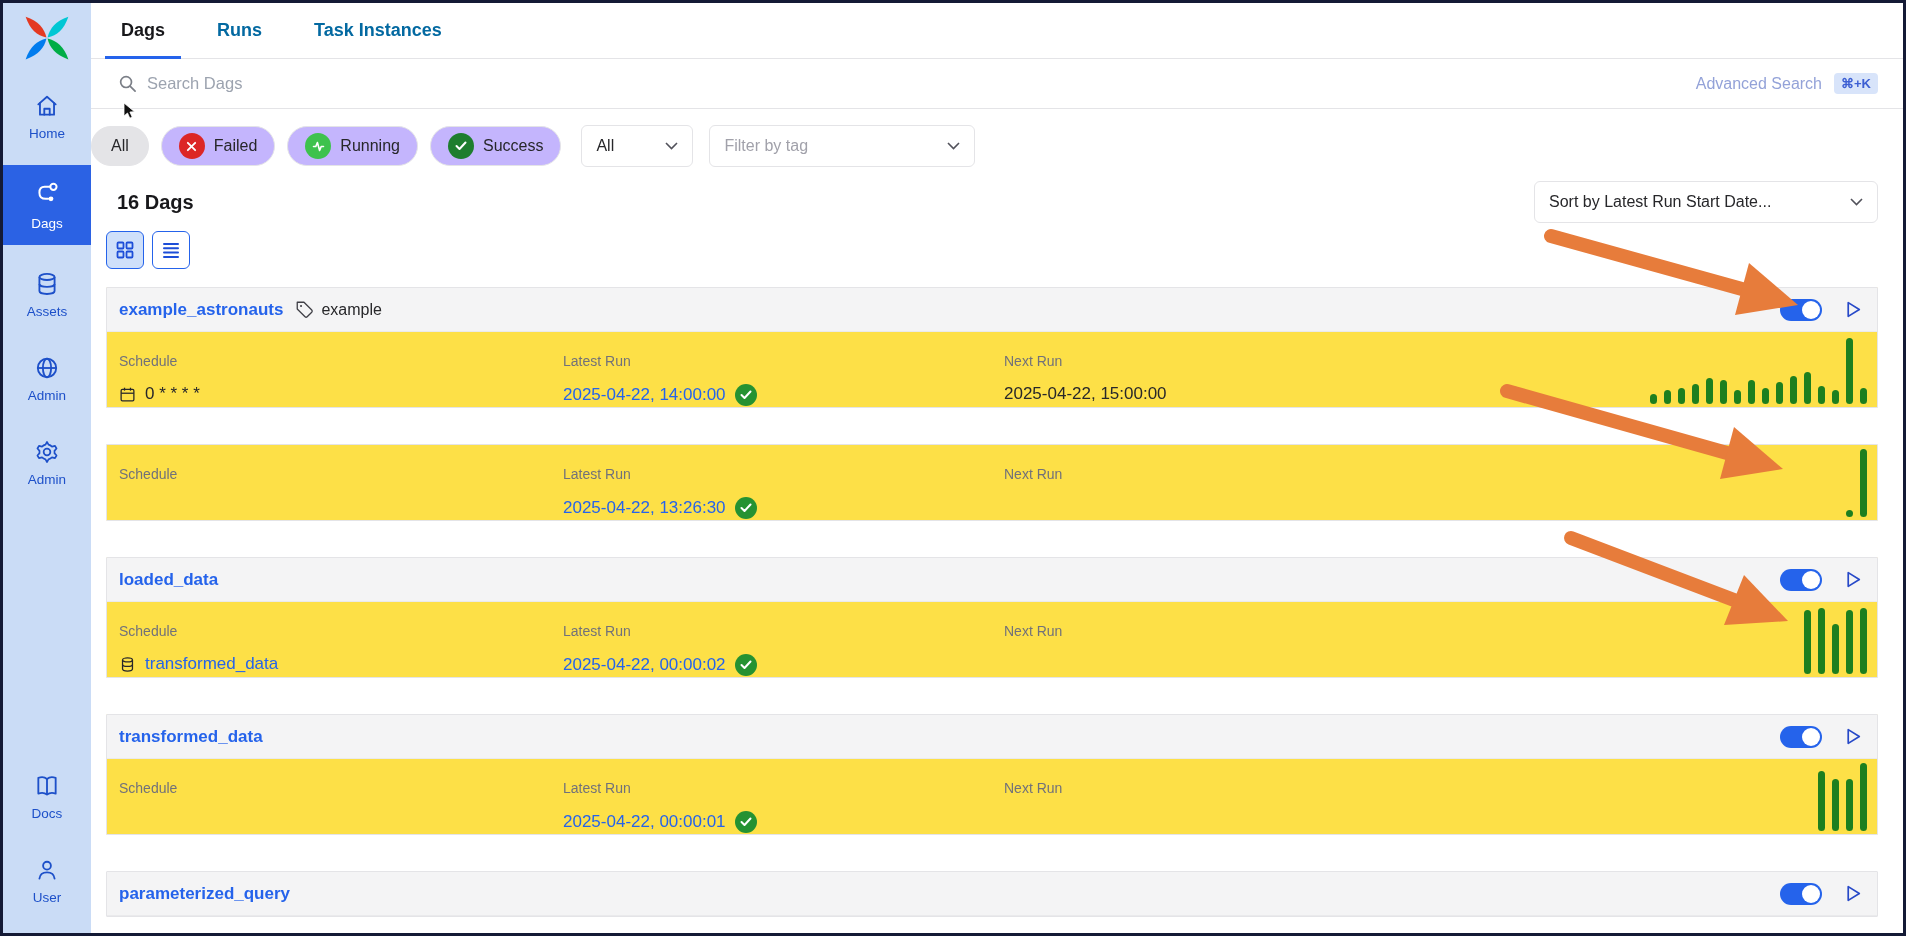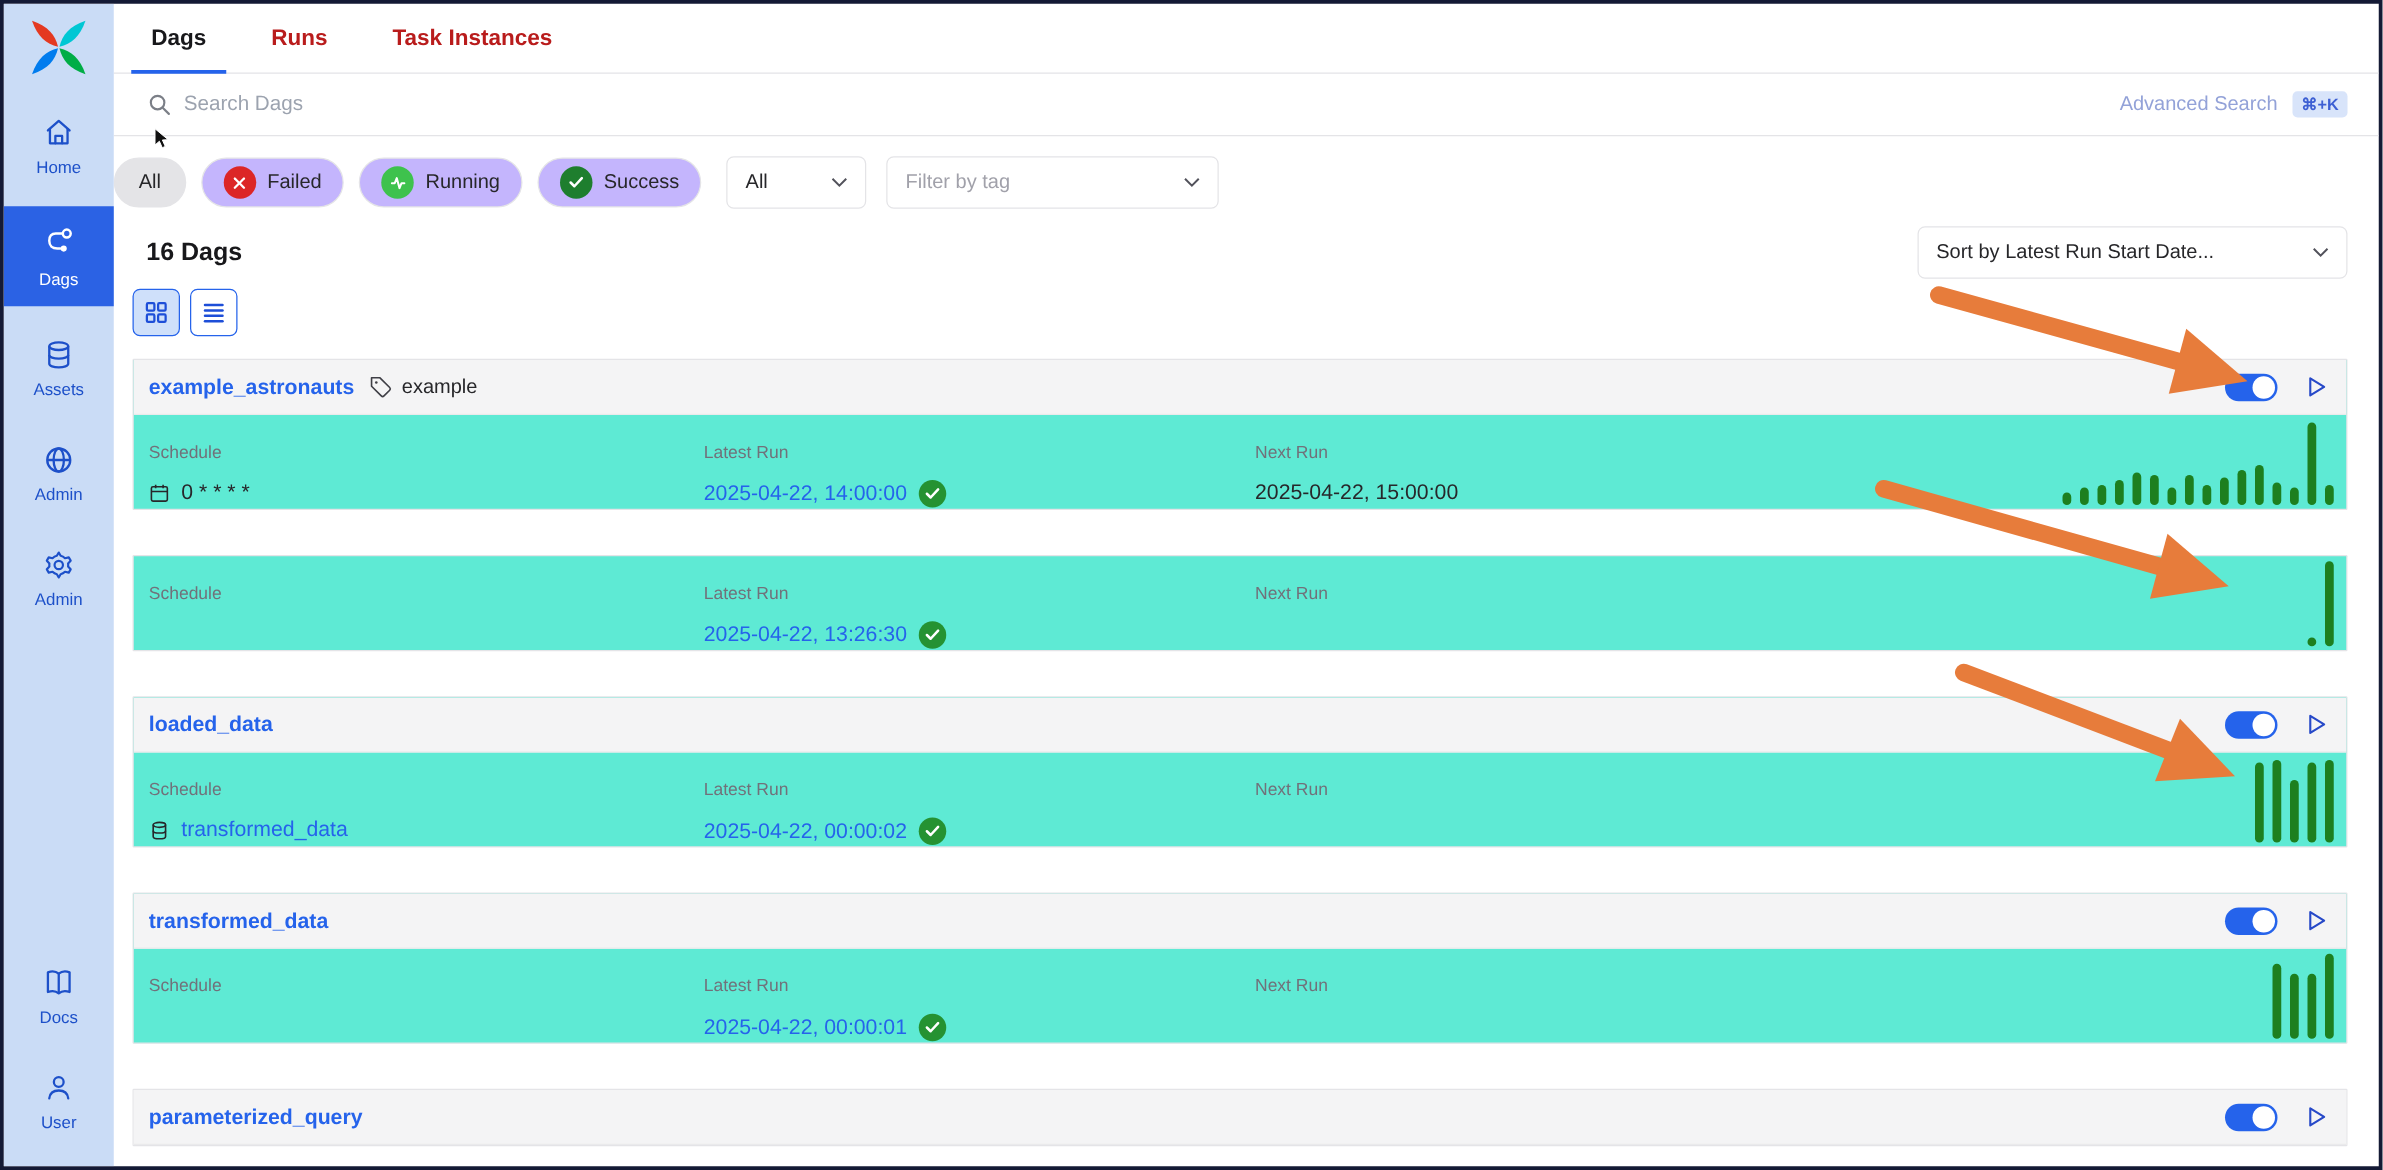--- a/index.html
+++ b/index.html
@@ -22,21 +22,21 @@
   .side-item {
     width:100%; padding:12px 0 10px; display:flex; flex-direction:column;
     align-items:center; gap:7px; color:#1d50c9; font-size:13.5px; font-weight:500;
     margin-bottom:14px; cursor:pointer;
   }
   .side-item.active { background:#2b62e4; color:#ffffff; padding:16px 0 14px; }
   .side-spacer { flex:1; }
   
   .main { margin-left:88px; height:100%; position:relative; }
   .tabbar { height:56px; border-bottom:1px solid #e4e4e7; display:flex; align-items:stretch; padding-left:14px; }
-  .tab { position:relative; font-size:18px; font-weight:700; color:#b91c1c;
+  .tab { position:relative; font-size:18px; font-weight:700; color:#0369a1;
          padding:17px 16px 0; margin-right:20px; cursor:pointer; }
   .tab.active { color:#18181b; }
   .tab.active::after { content:""; position:absolute; left:0; right:0; bottom:-1px; height:3px; background:#2563eb; }
   .searchrow { height:50px; border-bottom:1px solid #e4e4e7; display:flex; align-items:center; padding:0 25px 0 27px; }
   .searchrow input { flex:1; border:none; outline:none; font-size:16.5px; margin-left:10px; color:#3f3f46;
                      font-family:"Liberation Sans", sans-serif; background:transparent; }
   .searchrow input::placeholder { color:#9ca3af; }
   .adv { color:#93a2d8; font-size:16px; margin-right:12px; cursor:pointer; }
   .kbd { background:#d8e4fa; color:#3d5fd3; border-radius:4px; font-size:13px; font-weight:700; padding:3px 7px; }
   .filterrow { display:flex; align-items:center; padding:16px 25px 0 0; }
@@ -49,21 +49,21 @@
                justify-content:space-between; padding:0 14px; font-size:16px; background:#fff; cursor:pointer; }
   .selectbox .ph { color:#a1a1aa; }
   .headingrow { margin-top:14px; padding:0 25px 0 26px; display:flex; align-items:center; justify-content:space-between; }
   .count { font-size:20px; font-weight:700; color:#18181b; }
   .viewrow { margin-top:8px; padding:0 15px; display:flex; gap:8px; }
   .viewbtn { width:38px; height:38px; border:1px solid #2563eb; border-radius:6px; background:#fff;
              display:flex; align-items:center; justify-content:center; cursor:pointer; }
   .viewbtn.active { background:#cfe0fa; }
   
   .cards { margin-top:18px; padding:0 25px 0 15px; }
-  .card { border:1px solid #e4e4e7; border-radius:1px; margin-bottom:36px; background:#5eead4; overflow:hidden; }
+  .card { border:1px solid #e4e4e7; border-radius:1px; margin-bottom:36px; background:#fde047; overflow:hidden; }
   .card-header { height:44px; background:#f4f4f5; border-bottom:1px solid #eaeaec; display:flex;
                  align-items:center; justify-content:space-between; padding:0 14px 0 12px; }
   .card-title { display:flex; align-items:center; }
   .dag-name { color:#2563eb; font-weight:700; font-size:17px; text-decoration:none; cursor:pointer; }
   .tag { display:inline-flex; align-items:center; gap:7px; margin-left:12px; font-size:16px; color:#27272a; cursor:pointer; }
   .card-actions { display:flex; align-items:center; gap:22px; }
   .toggle { width:42px; height:22px; border-radius:11px; background:#2563eb; position:relative; cursor:pointer; }
   .toggle .knob { position:absolute; right:2px; top:2px; width:18px; height:18px; border-radius:50%; background:#fff; }
   .playbtn { display:flex; cursor:pointer; }
   .card-body { position:relative; height:75px; padding:21px 0 0 12px; display:flex; }

